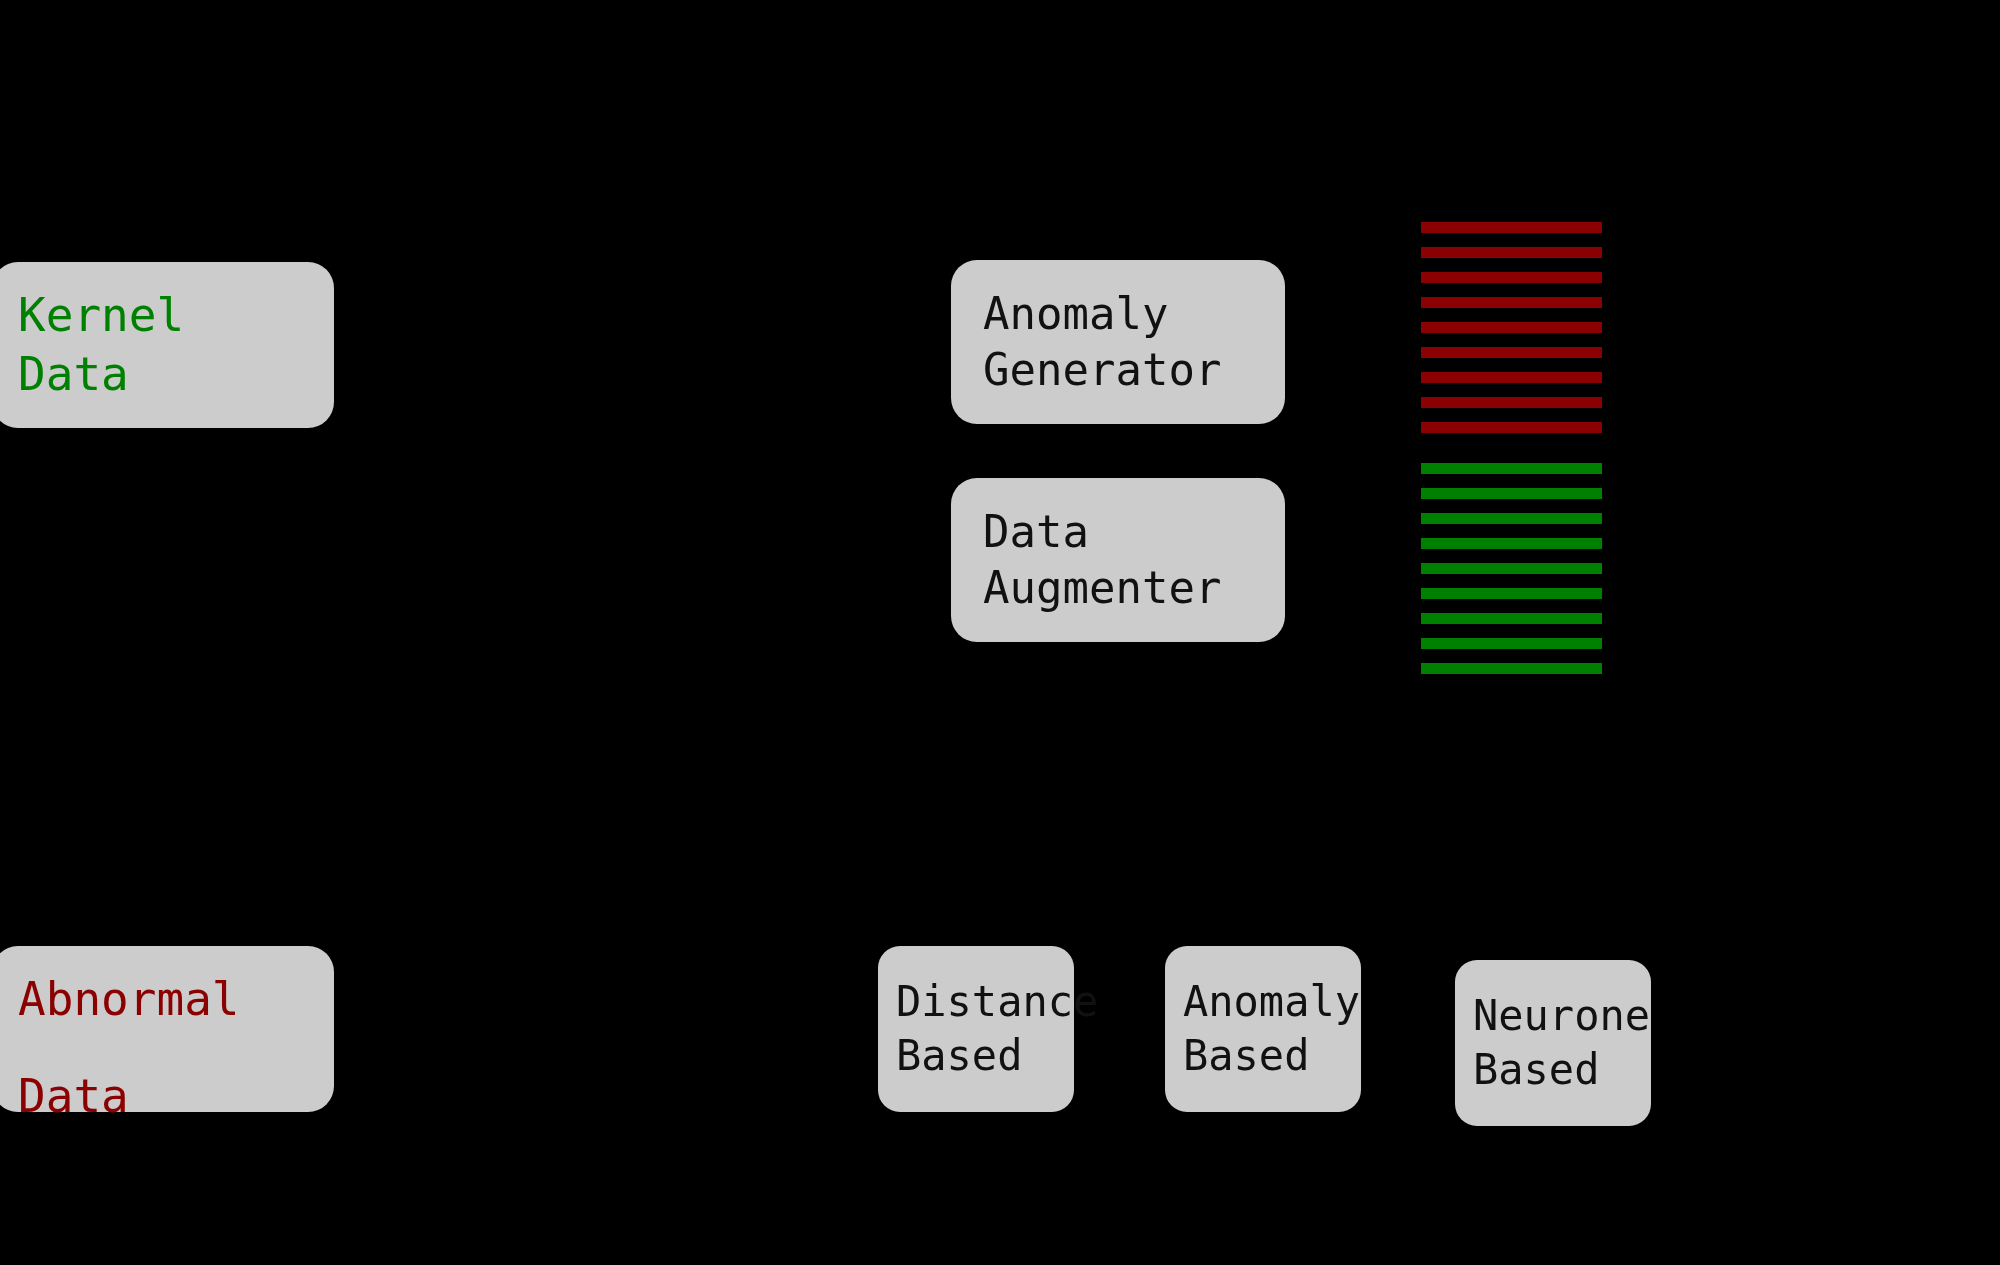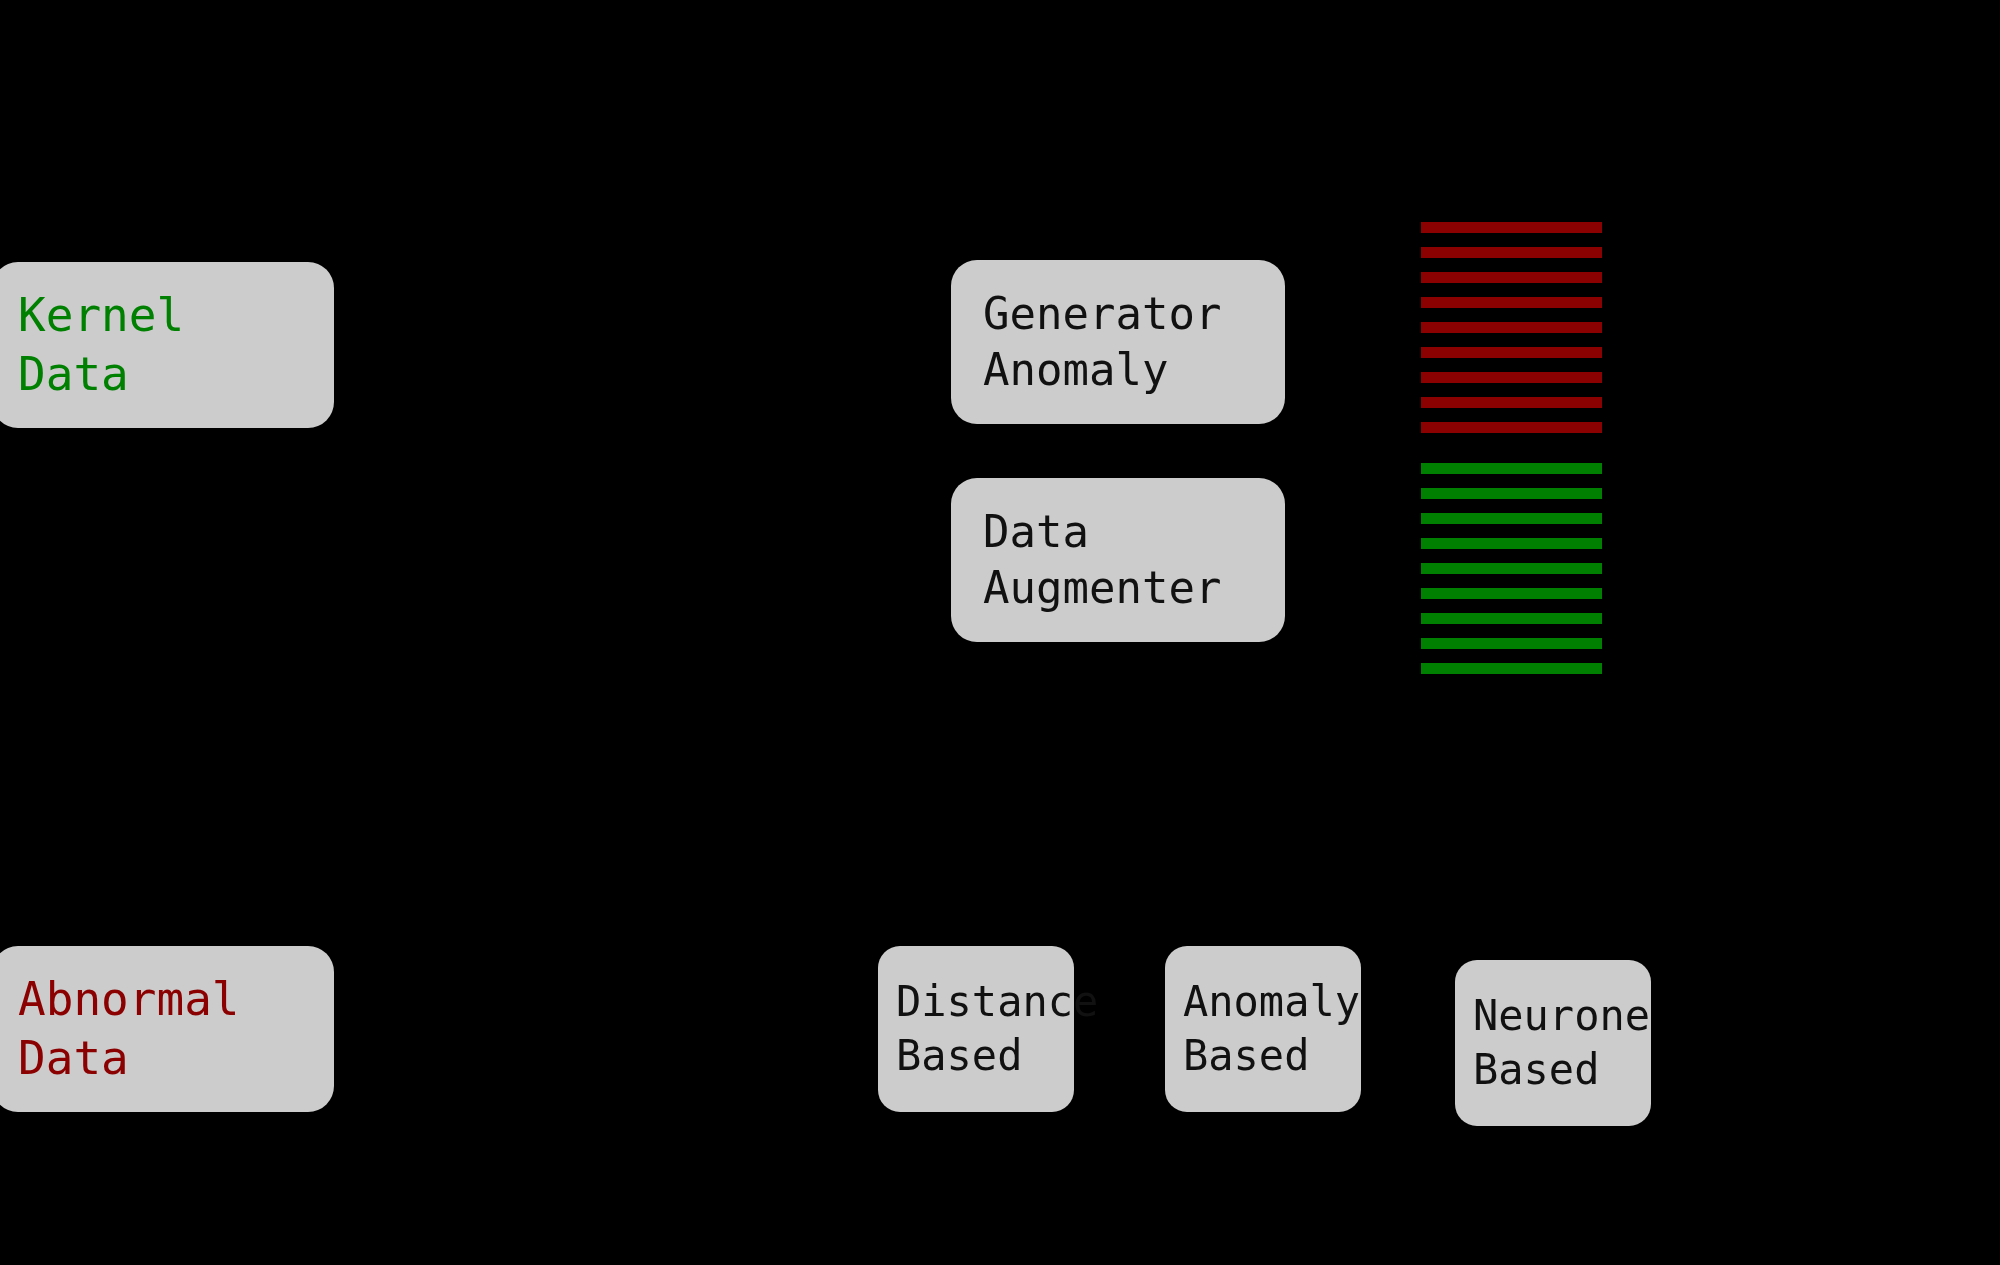--- a/index.html
+++ b/index.html
@@ -37,21 +37,21 @@
   .box-data {
     left: -8px;
     width: 342px;
     height: 166px;
     padding-left: 26px;
     font-size: 46px;
   }
   #box-normal   { top: 262px; }
   #box-abnormal { top: 946px; }
   .txt-green { color: #008000; }
-  .txt-red   { color: #8b0000; }
+  .txt-red   { color: #8b0000; margin-top: 38px; }
 
   
   .box-proc {
     left: 951px;
     width: 334px;
     height: 164px;
     padding-left: 32px;
     font-size: 44px;
     color: #111111;
   }
@@ -98,22 +98,22 @@
     <span class="line txt-green">Kernel</span>
     <span class="line txt-green">Data</span>
   </div>
 
   <div class="box box-data" id="box-abnormal">
     <span class="line txt-red">Abnormal</span>
     <span class="line txt-red">Data</span>
   </div>
 
   <div class="box box-proc" id="box-anomaly-generator">
+    <span class="line">Anomaly</span>
     <span class="line">Generator</span>
-    <span class="line">Anomaly</span>
   </div>
 
   <div class="box box-proc" id="box-data-augmenter">
     <span class="line">Data</span>
     <span class="line">Augmenter</span>
   </div>
 
   <div class="box box-detector" id="box-distance-based">
     <span class="line">Distance</span>
     <span class="line">Based</span>

